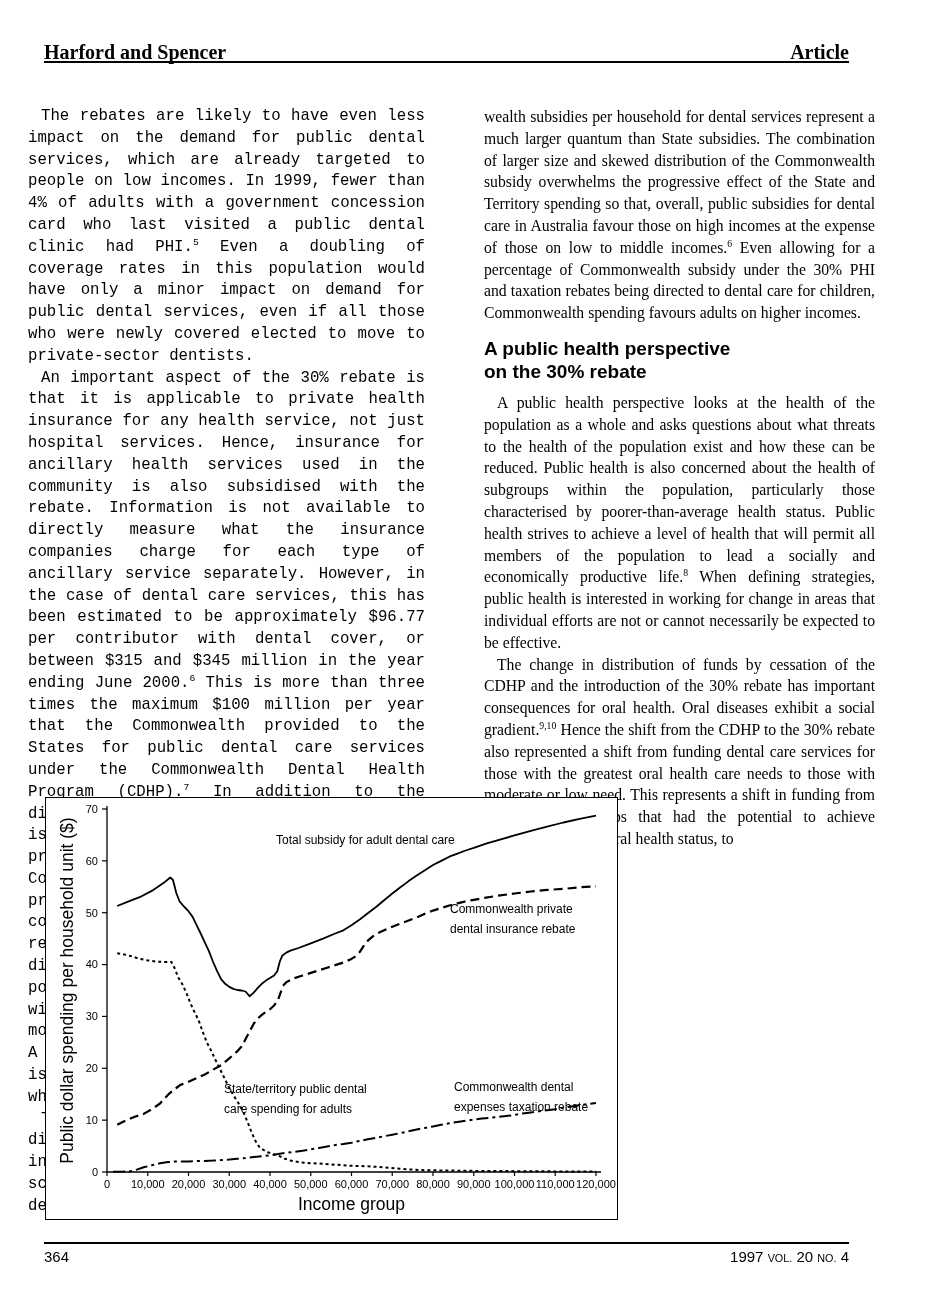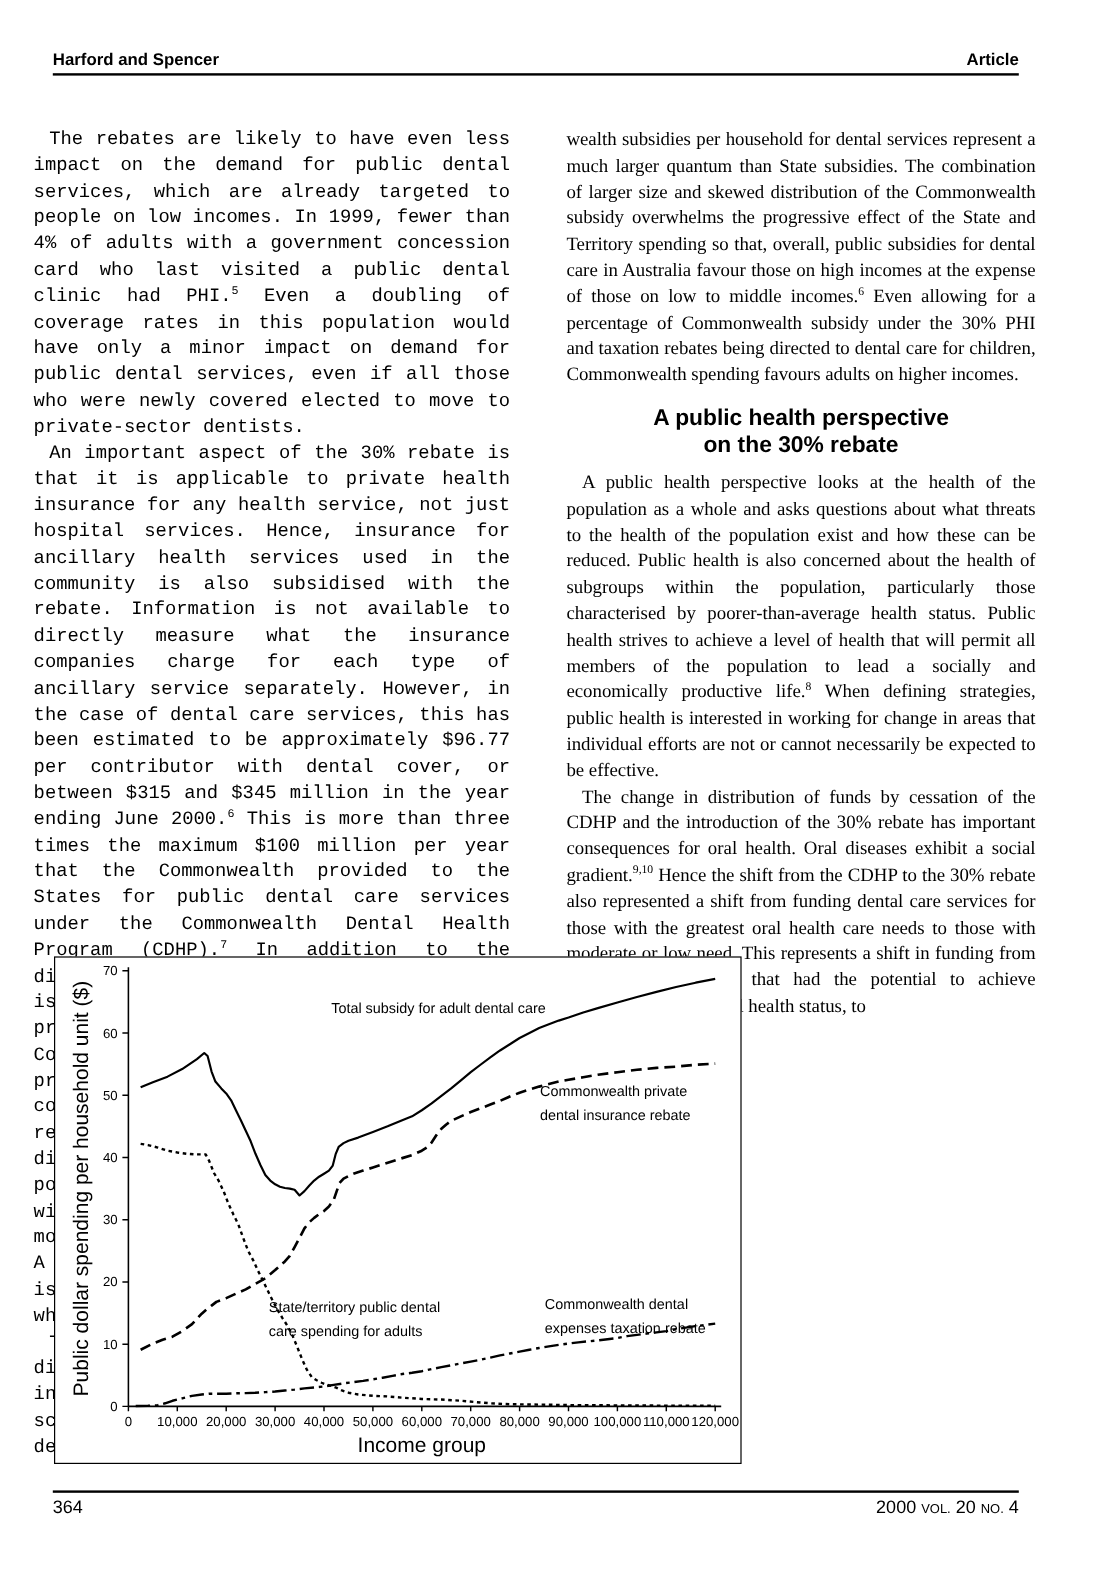--- a/index.html
+++ b/index.html
@@ -3,41 +3,41 @@
 <meta charset="utf-8">
 <style>
   html,body{margin:0;padding:0;background:#e8e8e8;}
   .page{
     position:relative;width:925px;height:1309px;background:#ffffff;
     font-family:"Liberation Serif","DejaVu Serif",serif;color:#000;
     margin:0 auto;overflow:hidden;
   }
   .hdr-text{
     position:absolute;top:41px;
-    font-family:Liberation Sans, sans-serif;
-    font-weight:bold;font-size:14px;
+    font-family:Liberation Serif, serif;
+    font-weight:bold;font-size:20px;
   }
   .hdr-left{left:44px;}
   .hdr-right{right:76px;}
   .rule{position:absolute;left:44px;width:805px;height:1.6px;background:#000;}
   .rule-header{top:61px;}
   .rule-footer{top:1242px;}
   .col{
     position:absolute;top:106px;text-align:justify;
     font-size:15.7px;line-height:21.8px;
   }
   .col-left{left:28px;width:397px;font-family:Liberation Mono, monospace;}
-  .col-right{left:472px;width:391px;}
+  .col-right{left:484px;width:391px;}
   .col p{margin:0;text-indent:13px;}
   .col p.noindent{text-indent:0;}
   .col p sup, .fig-caption sup{font-size:0.62em;line-height:0;vertical-align:super;}
   .section-heading{
     font-family:"Liberation Sans","DejaVu Sans",sans-serif;
     font-weight:bold;font-size:19px;line-height:23px;
-    white-space:pre-line;text-align:center;text-indent:0;
+    white-space:pre-line;text-align:left;text-indent:0;
     margin:13px 0 9px 0;
   }
   .chart-box{
     position:absolute;left:45px;top:797px;width:571px;height:421px;
     border:1.6px solid #000;background:#fff;
   }
   .chart-box svg{display:block;}
   .fig-caption{
     position:absolute;left:628px;top:799px;width:234px;
     font-family:"Liberation Sans","DejaVu Sans",sans-serif;
@@ -133,15 +133,15 @@
         <text x="408" y="293" font-size="12" font-family="&quot;Liberation Sans&quot;,&quot;DejaVu Sans&quot;,sans-serif" fill="#000">Commonwealth dental</text>
         <text x="408" y="313" font-size="12" font-family="&quot;Liberation Sans&quot;,&quot;DejaVu Sans&quot;,sans-serif" fill="#000">expenses taxation rebate</text>
         <text x="305.5" y="412" text-anchor="middle" font-size="17.5" font-family="&quot;Liberation Sans&quot;,&quot;DejaVu Sans&quot;,sans-serif" fill="#000">Income group</text>
         <text text-anchor="middle" font-size="17.5" font-family="&quot;Liberation Sans&quot;,&quot;DejaVu Sans&quot;,sans-serif" fill="#000" transform="translate(27,192.5) rotate(-90)">Public dollar spending per household unit ($)</text>
       </svg>
   </div>
 
 
   <div class="rule rule-footer"></div>
   <div class="footer-item footer-page">364</div>
-  <div class="footer-item footer-right"><span>2000</span> <span class="sc">VOL.</span> <span>20</span> <span class="sc">NO.</span> <span>4</span></div>
+  <div class="footer-item footer-right"><span>1997</span> <span class="sc">VOL.</span> <span>20</span> <span class="sc">NO.</span> <span>4</span></div>
 
 </div>
 
 </body></html>

